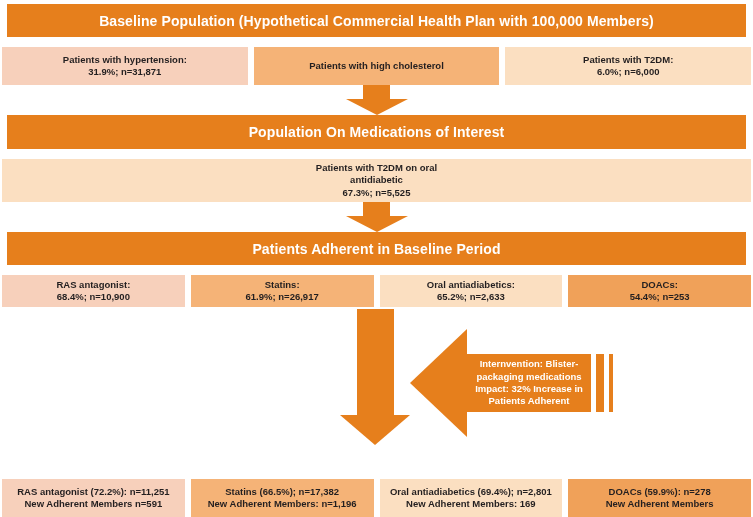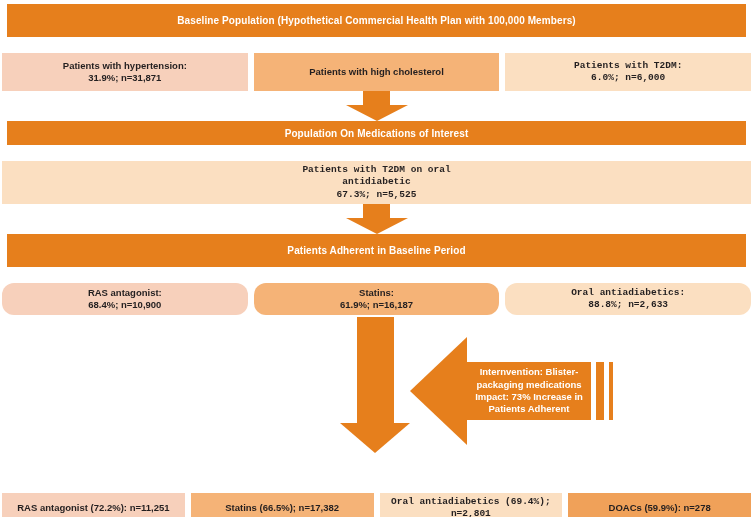--- a/index.html
+++ b/index.html
@@ -9,42 +9,42 @@
     -webkit-font-smoothing: antialiased;
   }
   .page { width: 753px; height: 517px; padding-top: 4px; box-sizing: border-box; position: relative; }
 
   .section { margin: 0 2px; }
   .sec-header {
     margin: 0 5px;
     height: 33px;
     background: var(--orange, #E67F1C);
     color: var(--header-text, #ffffff);
-    font-size: 10px; font-weight: 700;
+    font-size: 14px; font-weight: 700;
     display: flex; align-items: center; justify-content: center;
     text-align: center;
     letter-spacing: 0.1px;
   }
-  .sec-header.tall { height: 24px; }
+  .sec-header.tall { height: 34px; }
 
-  .cell-row { display: flex; gap: 6px; margin-top: 16px; }
+  .cell-row { display: flex; gap: 6px; margin-top: 10px; }
   .cell {
     flex: 1 1 0;
     min-height: 38px;
     display: flex; align-items: center; justify-content: center;
     text-align: center;
     color: var(--ink, #231F20);
     font-size: 9.5px; font-weight: 700; line-height: 1.3;
     white-space: pre-line;
     padding: 3px 6px; box-sizing: border-box;
   }
-  .cell-row.short .cell { min-height: 32px; border-radius: 12px; }
+  .cell-row.short .cell { min-height: 32px; }
   .col-0 { background: var(--col1, #F7D0BB); }
   .col-1 { background: var(--col2, #F5B377); }
-  .col-2 { background: var(--col3, #FBDFC1); font-family: Liberation Mono, monospace; }
+  .col-2 { background: var(--col3, #FBDFC1); }
   .col-3 { background: var(--col4, #F0A159); }
 
   
   .down-arrow { height: 30px; display: flex; flex-direction: column; align-items: center; }
   .down-arrow .stem { width: 27px; height: 14px; background: var(--orange, #E67F1C); }
   .down-arrow .head {
     width: 0; height: 0;
     border-left: 31px solid transparent;
     border-right: 31px solid transparent;
     border-top: 16px solid var(--orange, #E67F1C);
@@ -117,36 +117,38 @@
     <div class="stem"></div>
     <div class="head"></div>
   </div>
 
   <div class="section">
     <div class="sec-header">Patients Adherent in Baseline Period</div>
     <div class="cell-row short">
       <div class="cell col-0">RAS antagonist:
 68.4%; n=10,900</div>
       <div class="cell col-1">Statins:
-61.9%; n=16,187</div>
+61.9%; n=26,917</div>
       <div class="cell col-2">Oral antiadiabetics:
-88.8%; n=2,633</div>
+65.2%; n=2,633</div>
+      <div class="cell col-3">DOACs:
+54.4%; n=253</div>
     </div>
   </div>
 
   <div class="mid-zone">
     <div class="big-down-arrow">
       <div class="stem"></div>
       <div class="head"></div>
     </div>
     <div class="intervention">
       <div class="head"></div>
       <div class="body">Internvention: Blister-
 packaging medications
-Impact: 73% Increase in
+Impact: 32% Increase in
 Patients Adherent</div>
       <div class="speed-line one"></div>
       <div class="speed-line two"></div>
     </div>
   </div>
 
   <div class="section">
     <div class="cell-row">
       <div class="cell col-0">RAS antagonist (72.2%): n=11,251
 New Adherent Members n=591</div>

